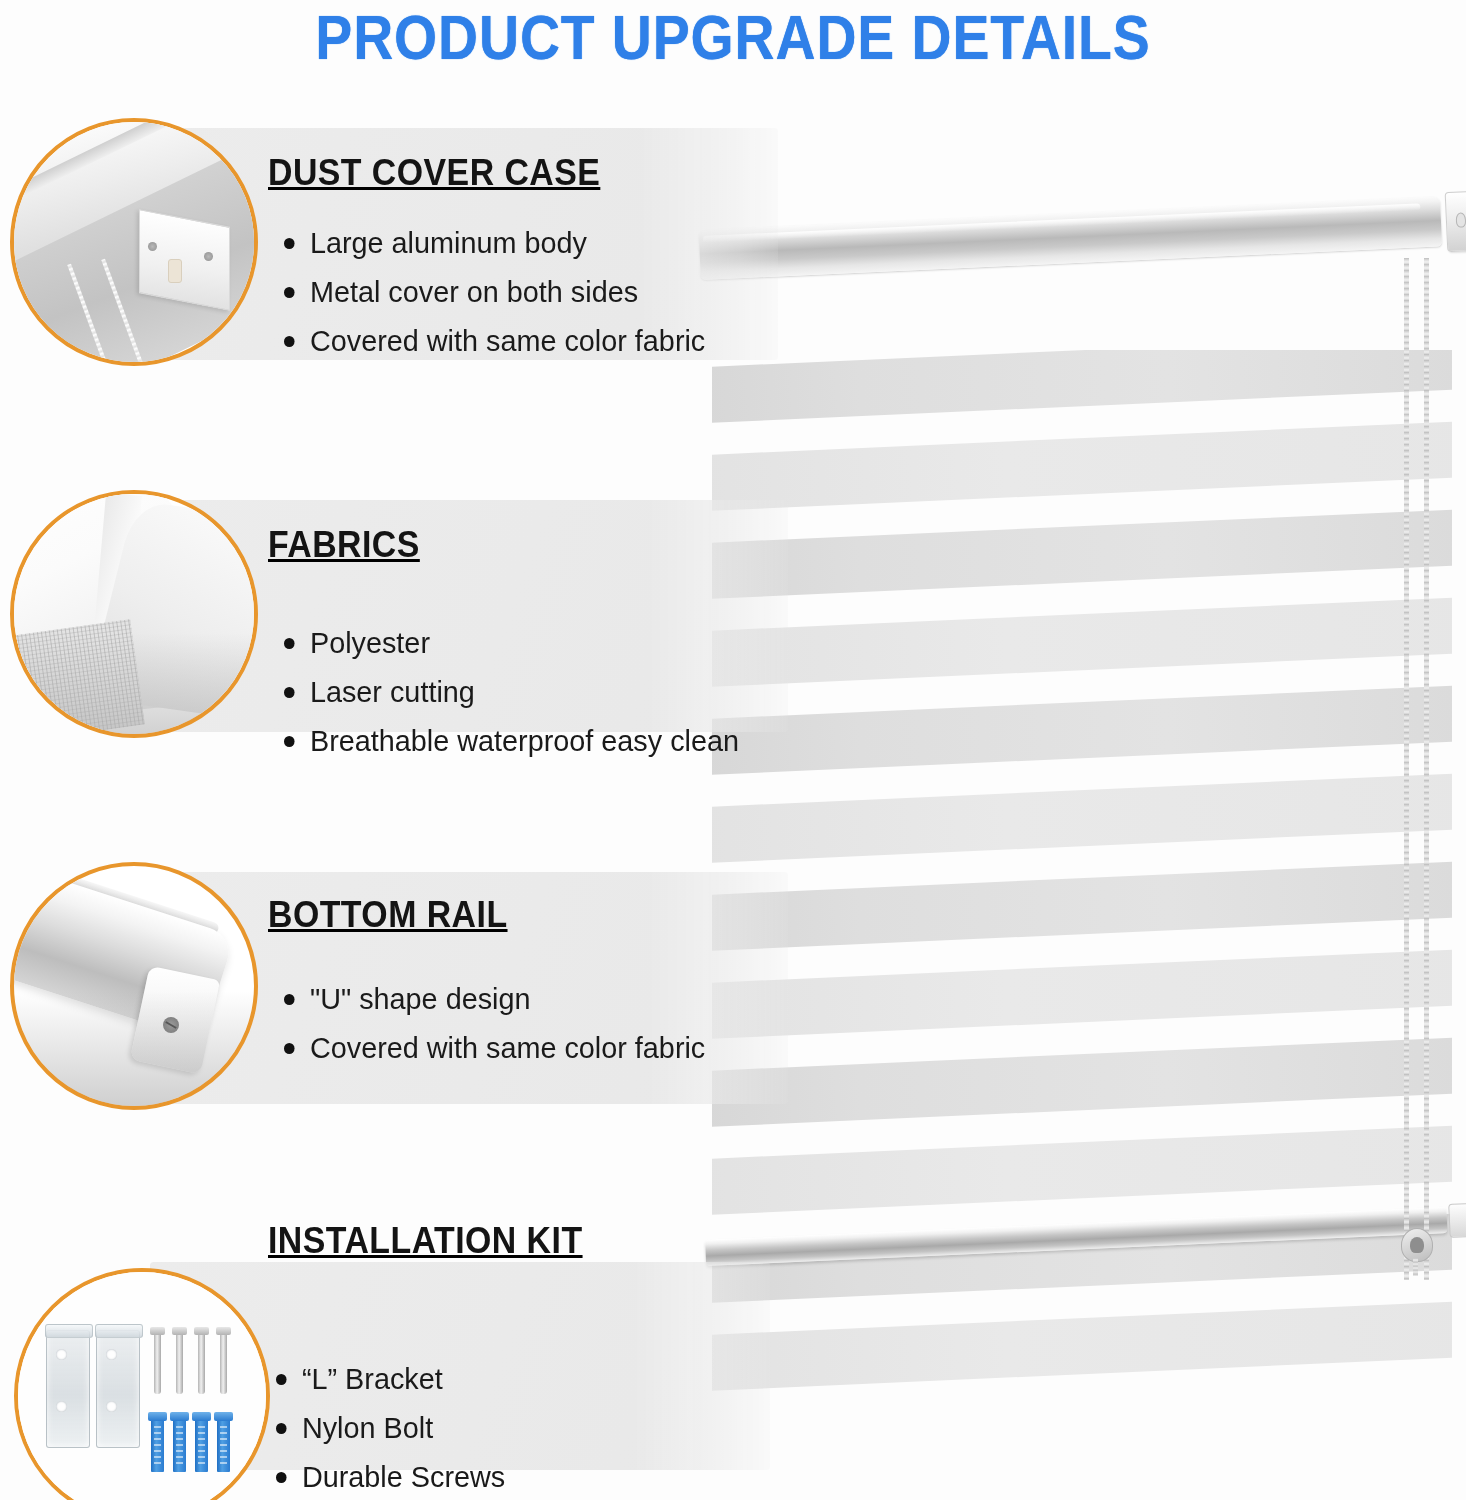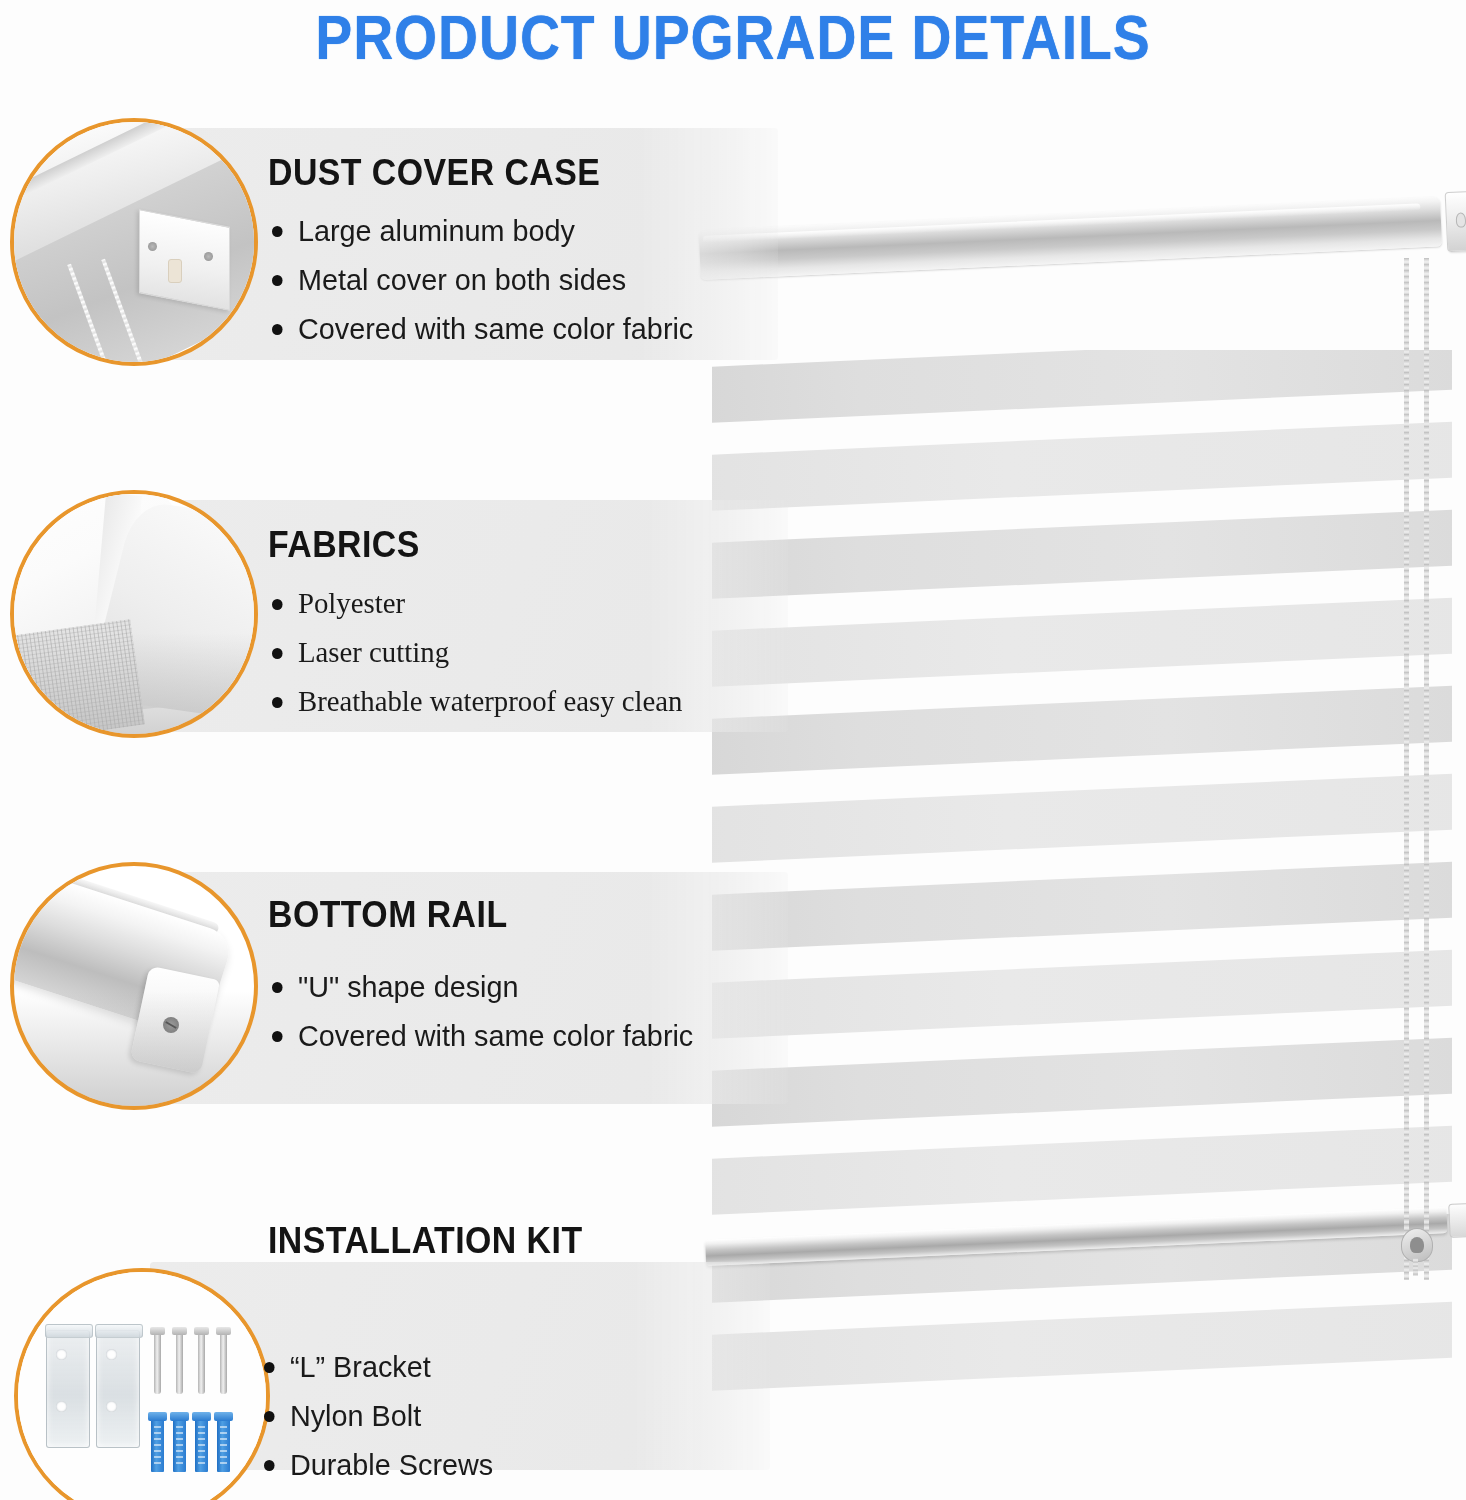--- a/index.html
+++ b/index.html
@@ -149,31 +149,31 @@
   .panel{
     position:absolute;
     background:linear-gradient(110deg,#ececec 0%,#eaeaea 55%,#e8e8e8 100%);
     border-radius:3px;
     box-shadow:0 1px 3px rgba(0,0,0,.05);
   }
   .panel.fade{
     -webkit-mask-image:linear-gradient(90deg,#000 0%,#000 78%,rgba(0,0,0,.45) 94%,rgba(0,0,0,.15) 100%);
             mask-image:linear-gradient(90deg,#000 0%,#000 78%,rgba(0,0,0,.45) 94%,rgba(0,0,0,.15) 100%);
   }
-  .txt{ position:absolute; }
+  .txt{ position:absolute;text-decoration:underline; }
   .heading{
     font-size:36px;
     font-weight:bold;
     color:#141414;
     letter-spacing:.5px;
     transform:scaleX(0.94);
     transform-origin:left center;
     white-space:nowrap;
   }
-  .bullets{ list-style:none; margin:4px; padding:0; }
+  .bullets{ list-style:none; margin:16px; padding:0; }
   .bullets li{
     font-size:30px;
     color:#1a1a1a;
     line-height:49px;
     white-space:nowrap;
     transform:scaleX(0.96);
     transform-origin:left center;
   }
   .bullets li .dot{
     display:inline-block;
@@ -423,21 +423,21 @@
           <div class="fold"></div>
           <div class="sheet-b"></div>
         <div class="mesh"></div>
           <div class="shade"></div>
       </div>
     </div>
 
     <div class="txt" style="left:268px; top:524px;">
       <div class="heading">FABRICS</div>
     </div>
-    <ul class="bullets" style="position:absolute; left:268px; top:574px;font-family:Liberation Serif, serif;">
+    <ul class="bullets" style="position:absolute; left:268px; top:602px;">
       <li><span class="dot"></span><span>Polyester</span></li>
       <li><span class="dot"></span><span>Laser cutting</span></li>
       <li><span class="dot"></span><span>Breathable waterproof easy clean</span></li>
     </ul>
   </div>
 
   <div class="feature">
     <div class="panel fade" style="left:150px; top:872px; width:638px; height:232px;"></div>
 
     <div class="circle c3" style="left:10px; top:862px; width:240px; height:240px;">

